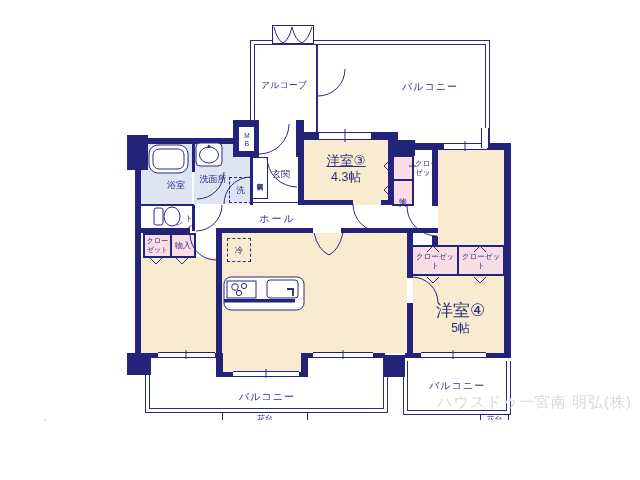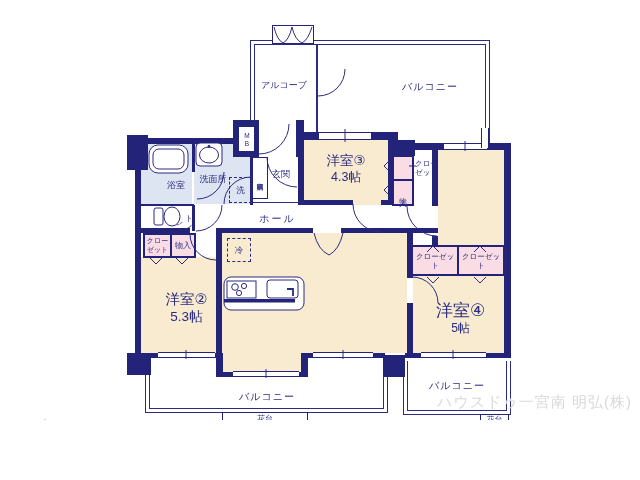--- a/index.html
+++ b/index.html
@@ -20,21 +20,21 @@
   .rail-nb{border-bottom:none;}
   .rail-nt{border-top:none;}
   .rail-inner-top{position:absolute;left:3px;right:3px;top:3px;bottom:0;border:1px solid var(--ink);border-bottom:none;}
   .rail-inner-bot{position:absolute;left:3px;right:3px;bottom:3px;top:0;border:1px solid var(--ink);border-top:none;}
   .win{position:absolute;background:#fff;border-top:1.5px solid var(--wall);border-bottom:1.5px solid var(--wall);box-sizing:border-box;}
   .winv{position:absolute;background:#fff;border-left:1.5px solid var(--wall);border-right:1.5px solid var(--wall);box-sizing:border-box;}
   .lbl{position:absolute;display:flex;align-items:center;justify-content:center;text-align:center;
        line-height:1.2;white-space:pre-line;color:var(--ink);}
   .lbl.col{flex-direction:column;}
   .v{writing-mode:vertical-rl;text-orientation:upright;letter-spacing:0.5px;}
-  .rn{font-size:13.5px;} .rs{font-size:12.5px;}
+  .rn{font-size:13.5px;text-decoration:underline;} .rs{font-size:12.5px;}
   svg{position:absolute;left:0;top:0;pointer-events:none;}
   .wm{position:absolute;right:8px;bottom:8px;font-size:15px;letter-spacing:1px;color:var(--wm);}
 </style>
 </head>
 <body>
 
 <div id="stage">
 
   <div class="rail rail-nb" style="left:250px;top:40px;width:240px;height:108px">
     <div class="rail-inner-top"></div>
@@ -143,24 +143,20 @@
     <div class="lbl" style="left:0;top:0;right:0;bottom:0;font-size:8.5px">洗</div>
   </div>
   <div class="dashedbox" style="left:227px;top:238px;width:24px;height:24px">
     <div class="lbl" style="left:0;top:0;right:0;bottom:0;font-size:8.5px">冷</div>
   </div>
 
   <div class="lbl col" style="left:303px;top:150px;width:86px;height:38px">
     <div class="rn">洋室③</div>
     <div class="rs">4.3帖</div>
   </div>
-  <div class="lbl col" style="left:150px;top:289px;width:73px;height:38px">
-    <div style="font-size:14.5px">洋室②</div>
-    <div style="font-size:13.5px">5.3帖</div>
-  </div>
   <div class="lbl col" style="left:423px;top:299px;width:75px;height:38px">
     <div style="font-size:17px">洋室④</div>
     <div style="font-size:12px">5帖</div>
   </div>
   <div class="lbl" style="left:250px;top:212px;width:55px;height:13px;font-size:10px;letter-spacing:2px">ホール</div>
   <div class="lbl" style="left:264px;top:168px;width:34px;height:12px;font-size:9px">玄関</div>
   <div class="lbl" style="left:190px;top:173px;width:46px;height:12px;font-size:9px">洗面所</div>
   <div class="lbl" style="left:157px;top:179px;width:38px;height:12px;font-size:9px">浴室</div>
   <div class="lbl v" style="left:177px;top:205px;width:13px;height:28px;font-size:8px">トイレ</div>
   <div class="lbl" style="left:415px;top:156px;width:30px;height:24px;font-size:7.5px;text-align:center;justify-content:flex-start">クロー

